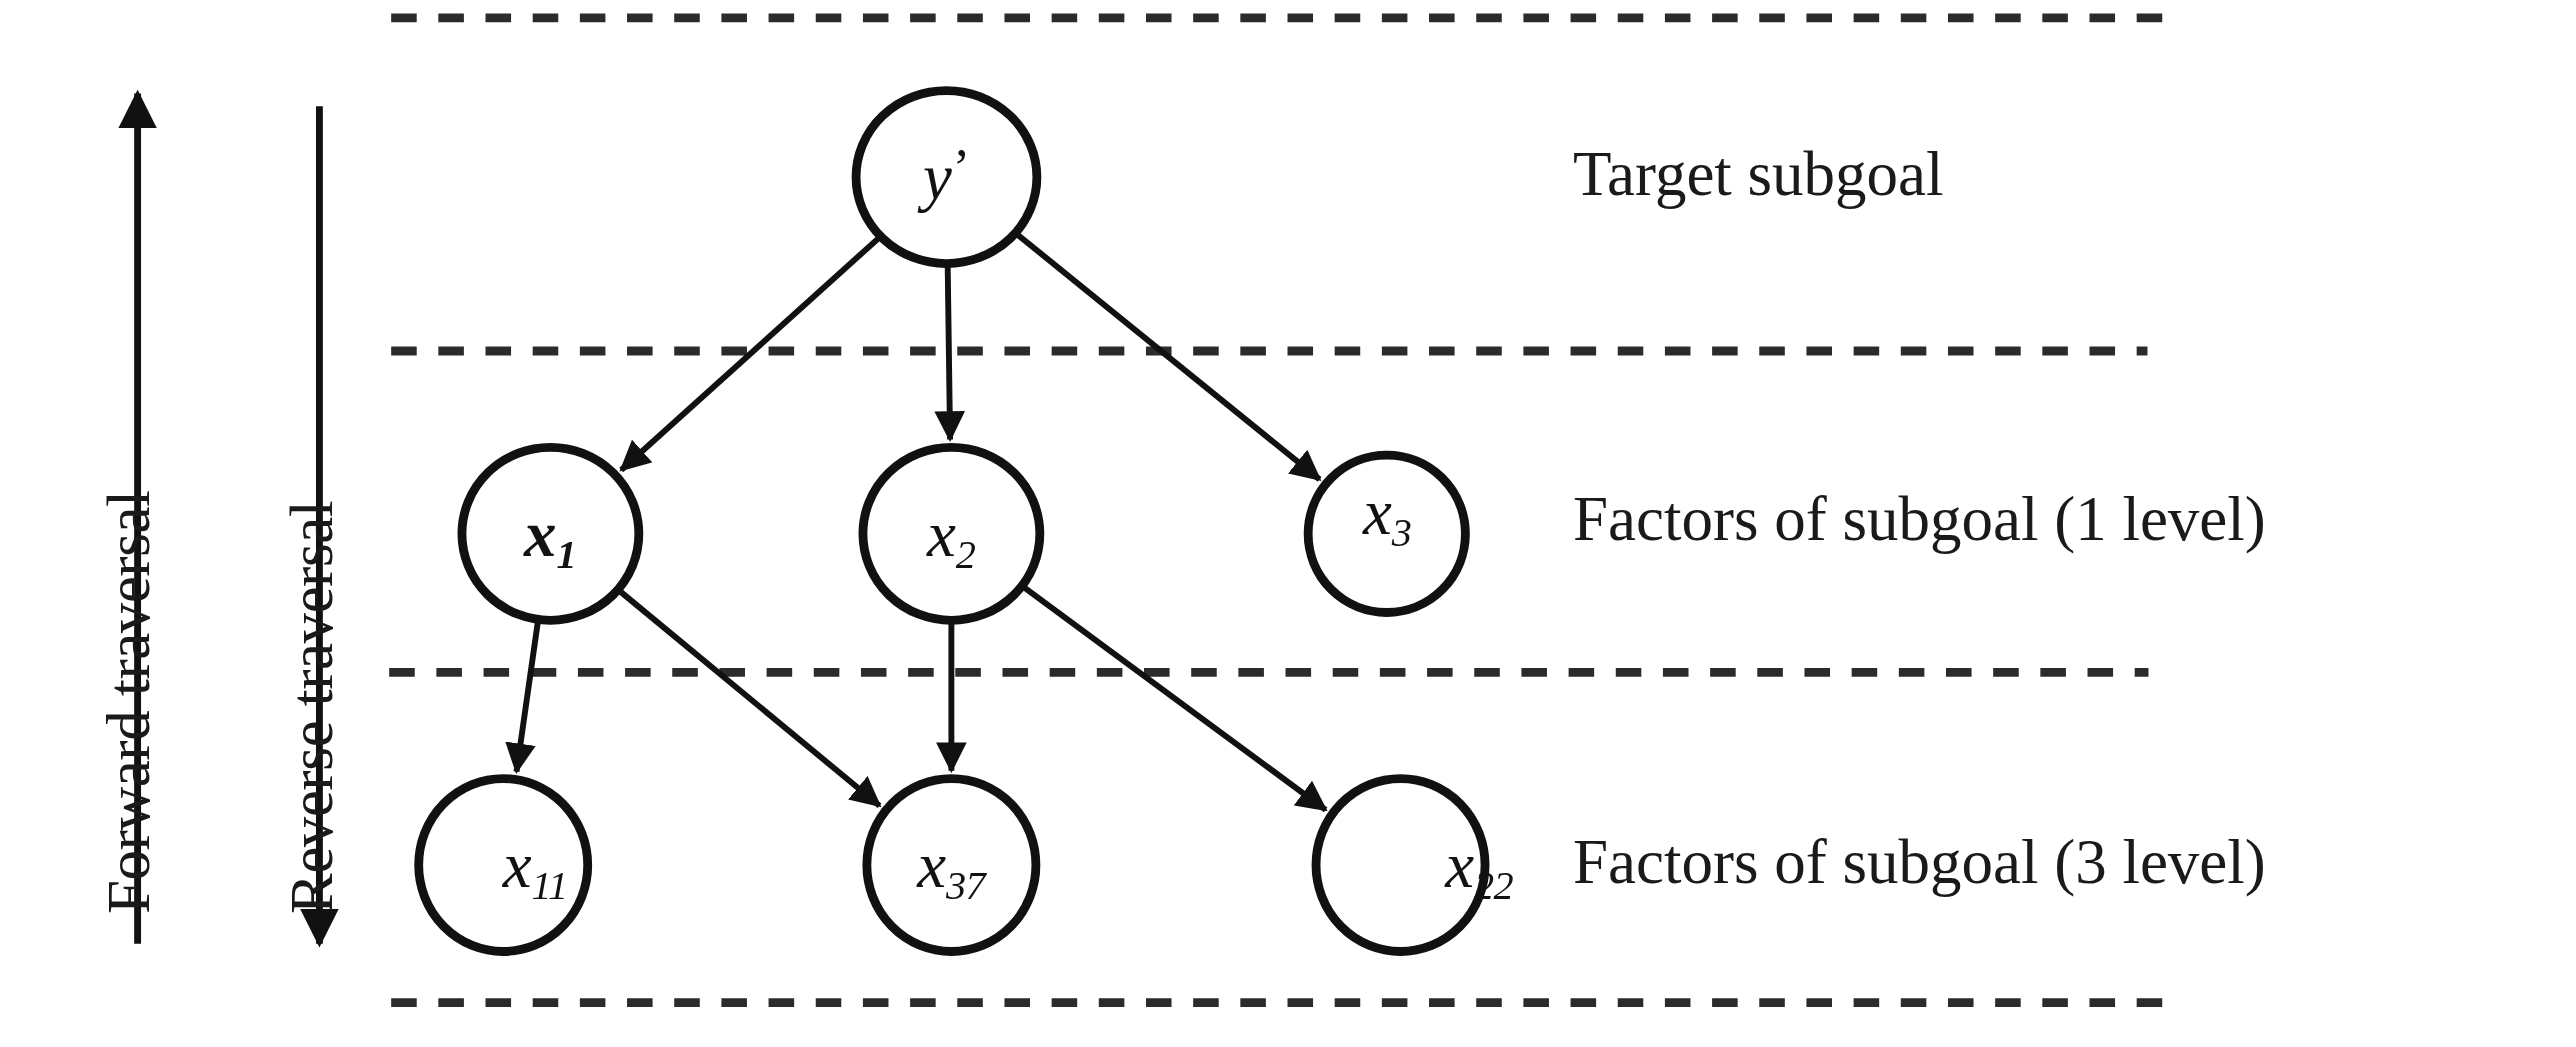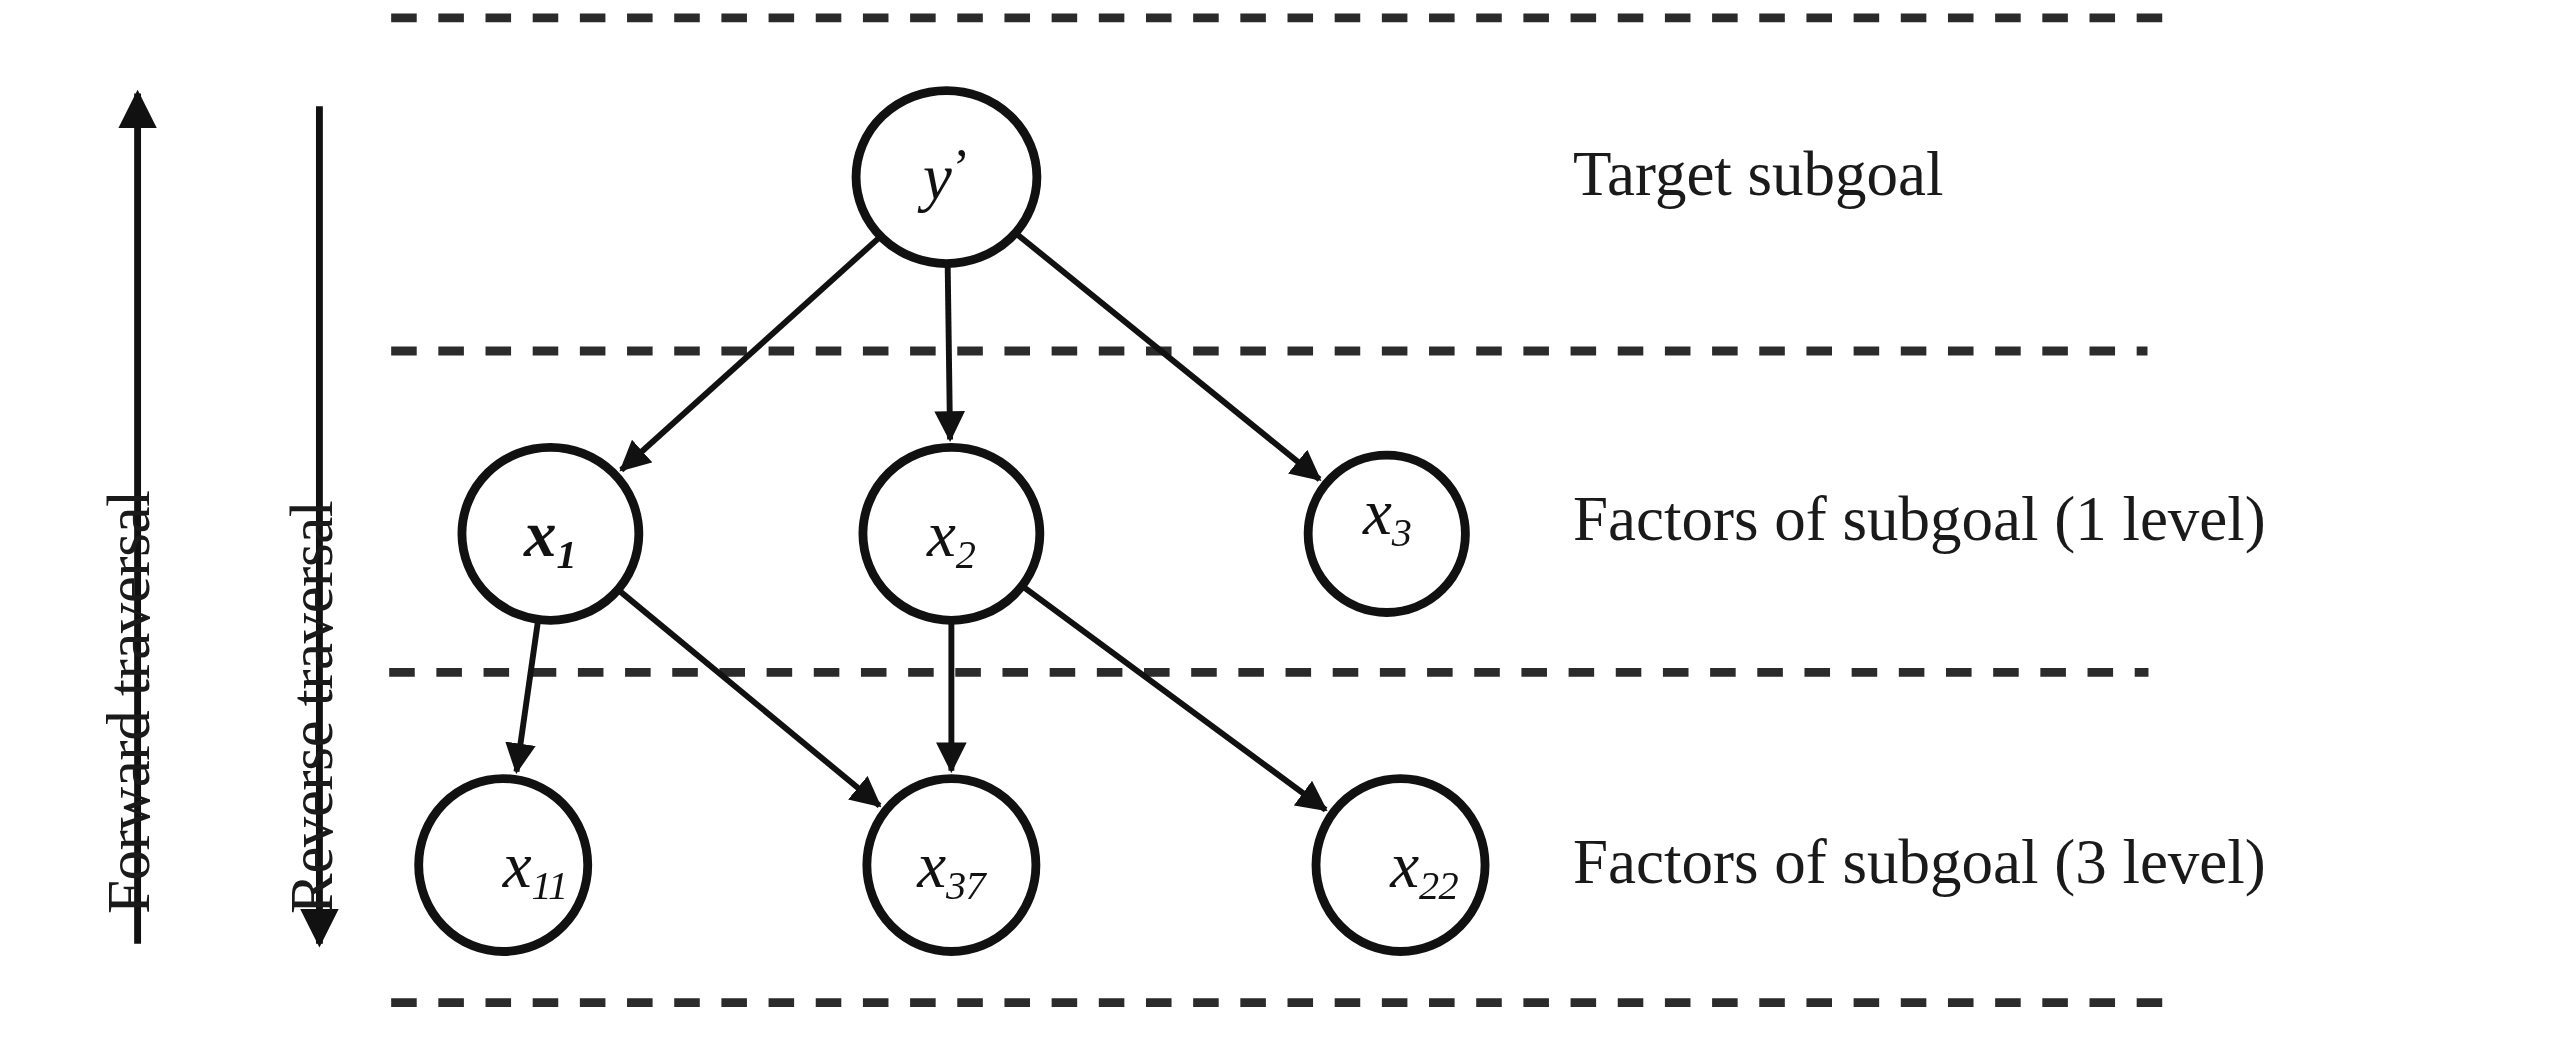--- a/index.html
+++ b/index.html
@@ -120,17 +120,17 @@
       <div class="level-label" style="left: 1573px; top: 488px;">Factors of subgoal (1 level)</div>
       <div class="level-label" style="left: 1573px; top: 831px;">Factors of subgoal (3 level)</div>
     </div>
   <div id="node-labels">
       <div class="node-label" style="left: 946px; top: 177px;"><span>y</span><span class="prime">’</span></div>
       <div class="node-label" style="left: 550px; top: 534px; font-weight: bold;"><span>x</span><sub>1</sub></div>
       <div class="node-label" style="left: 951px; top: 534px;"><span>x</span><sub>2</sub></div>
       <div class="node-label" style="left: 1387px; top: 512px;"><span>x</span><sub>3</sub></div>
       <div class="node-label" style="left: 503px; top: 865px; margin-left: 32px;"><span>x</span><sub>11</sub></div>
       <div class="node-label" style="left: 951px; top: 865px;"><span>x</span><sub>37</sub></div>
-      <div class="node-label" style="left: 1424px; top: 865px;"><span>x</span><sub>22</sub></div>
+      <div class="node-label" style="left: 1479px; top: 865px;"><span>x</span><sub>22</sub></div>
     </div>
 
 </div>
 
 
 </body></html>

